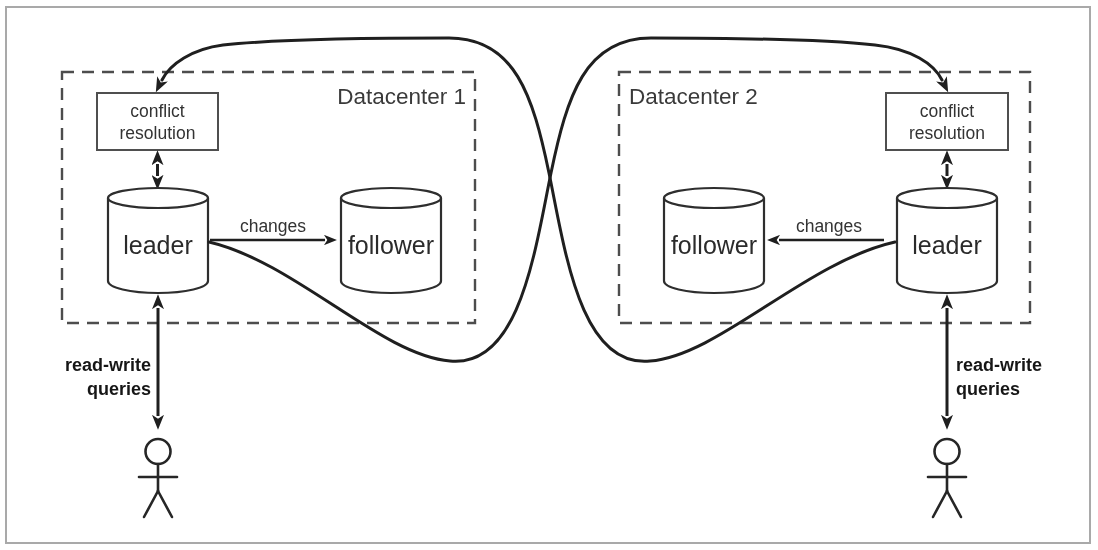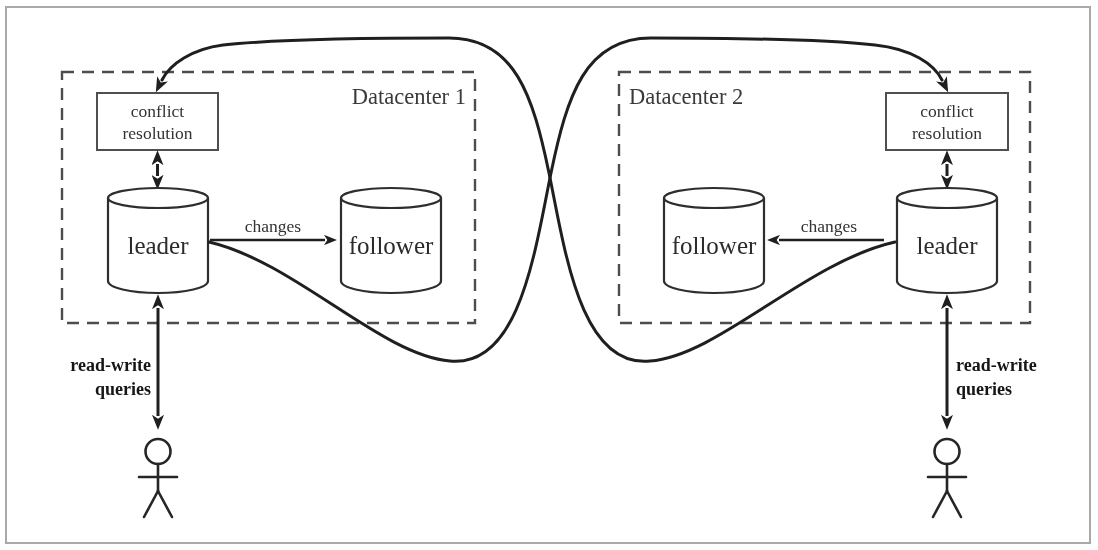--- a/index.html
+++ b/index.html
@@ -1,21 +1,21 @@
 <!DOCTYPE html>
 <html><head>
 <meta charset="utf-8">
 <style>
   html, body { margin: 0; padding: 0; background: #f4f4f4; }
   .stage {
     position: relative;
     width: 1098px;
     height: 550px;
     background: #ffffff;
-    font-family: Liberation Serif, serif;
+    font-family: Liberation Sans, sans-serif;
     overflow: hidden;
   }
   svg { display: block; width: 1098px; height: 550px; }
   .frame { fill: #ffffff; stroke-width: 2; }
   .dashbox { fill: none; stroke-width: 2.4; stroke-dasharray: 12 8; }
   .crbox { fill: #ffffff; stroke: #4f4f4f; stroke-width: 2; }
   .cyl { fill: #ffffff; stroke: #2e2e2e; stroke-width: 2.2; }
   .arrow { fill: none; stroke-width: 3; stroke-linecap: butt; }
   .arrow-mid { fill: none; stroke-width: 2.5; }
   .curve { fill: none; stroke-width: 3; stroke-linecap: round; }

